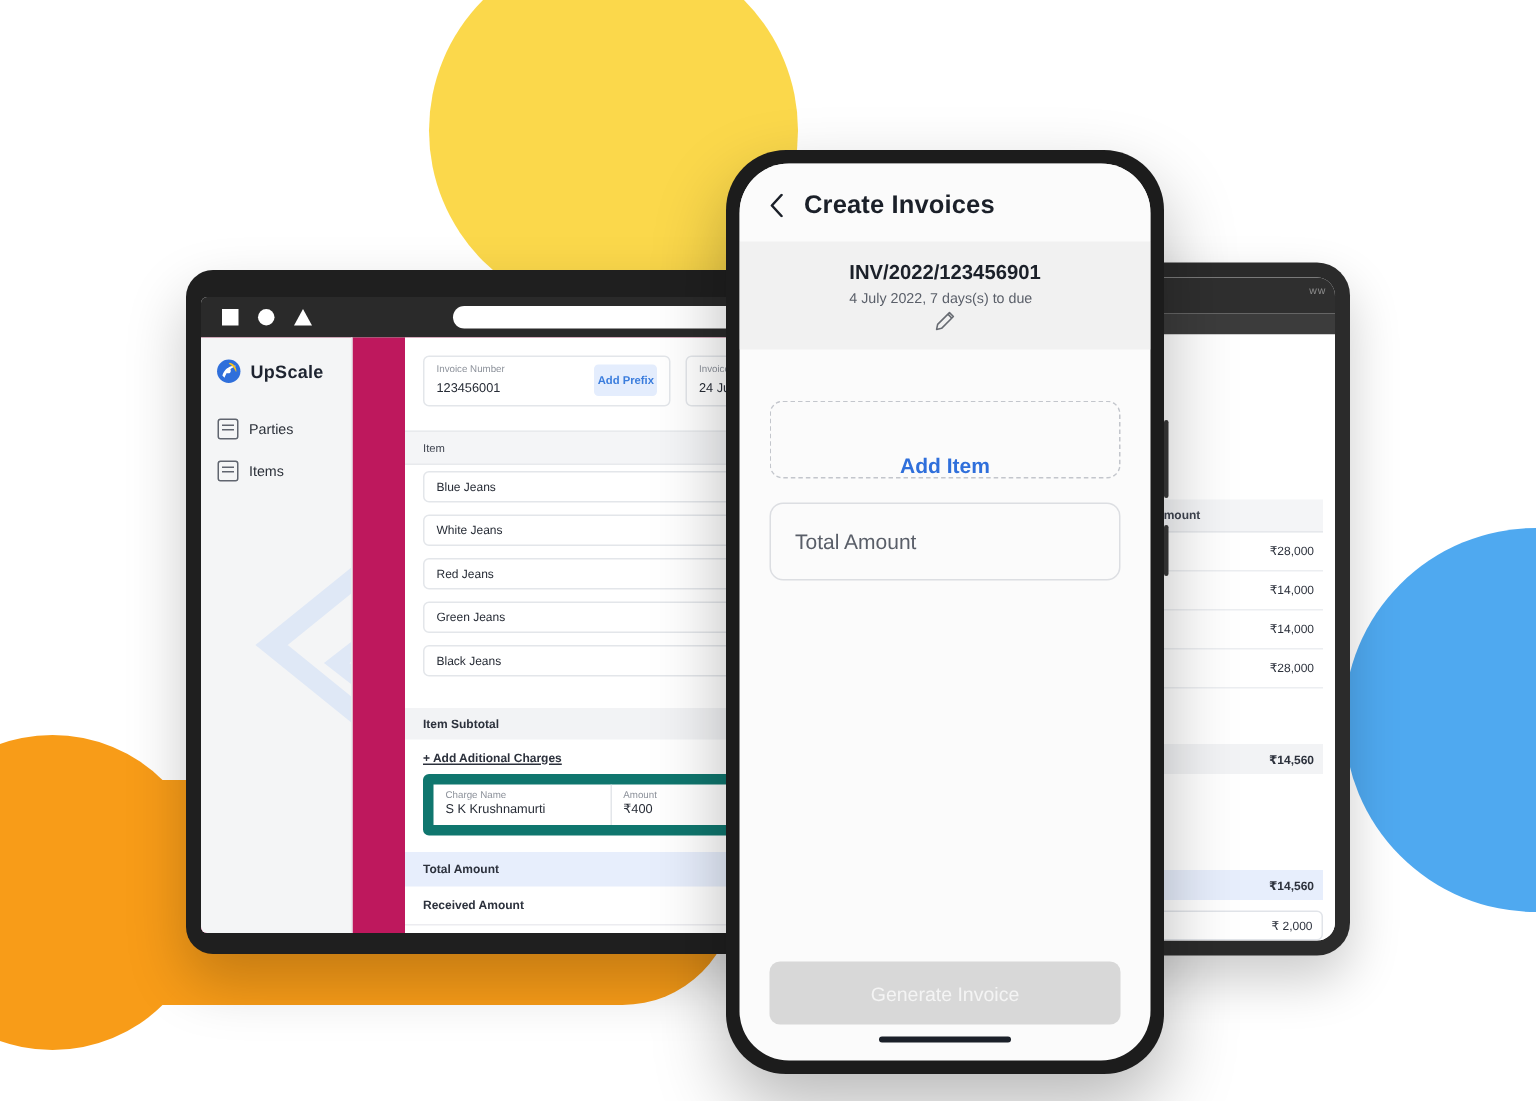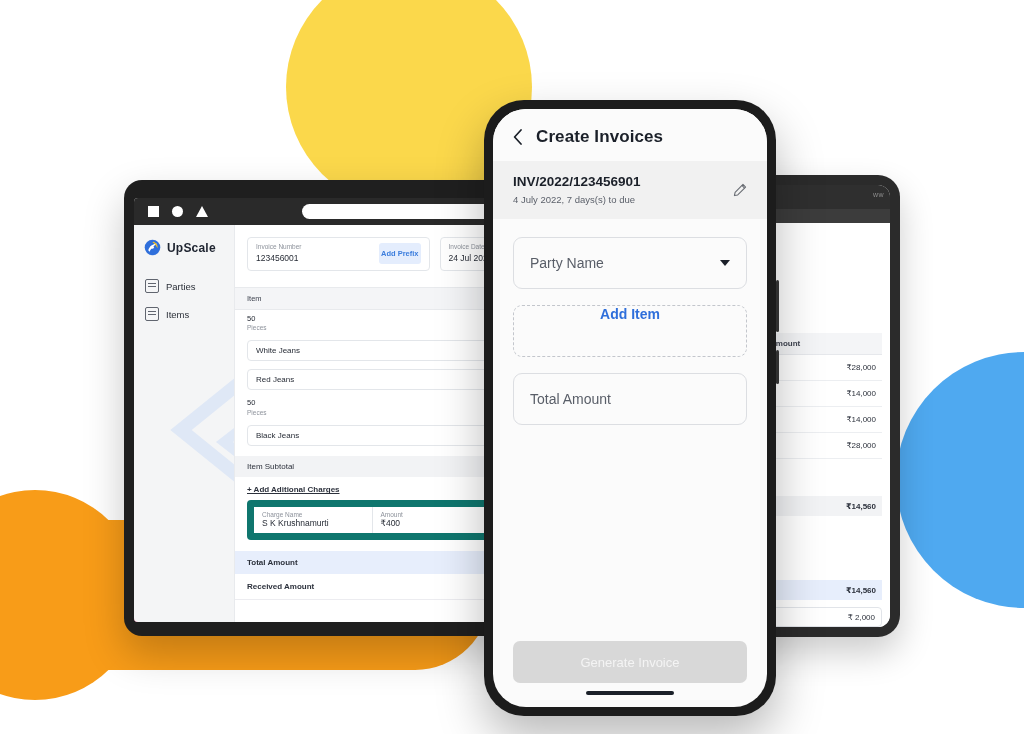--- a/index.html
+++ b/index.html
@@ -98,21 +98,21 @@
   }
   .l-shape{margin-right:13px;}
   .sq{width:11px;height:11px;background:#fff;}
   .ci{width:11px;height:11px;background:#fff;border-radius:50%;}
   .tri{width:0;height:0;border-left:6px solid transparent;border-right:6px solid transparent;border-bottom:11px solid #fff;}
   .l-addressbar{
     position:absolute;left:168px;right:6px;top:6px;height:15px;
     background:#ffffff;border-radius:8px;
   }
 
-  .l-body{position:absolute;left:0;right:0;top:27px;bottom:0;display:flex;background:#be185d;}
+  .l-body{position:absolute;left:0;right:0;top:27px;bottom:0;display:flex;background:#be185d;gap:35px;}
   .l-sidebar{
     width:100px;background:#f4f5f6;border-right:1px solid #e8eaed;padding-top:14px;
     position:relative;overflow:hidden;
   }
   .brand{display:flex;align-items:center;padding-left:10px;margin-bottom:16px;}
   .brand-logo{width:17px;height:17px;margin-right:6px;flex:0 0 auto;}
   .brand-name{font-size:12px;font-weight:bold;color:#1e2430;letter-spacing:.2px;}
   .nav-item{display:flex;align-items:center;padding:7px 0 7px 11px;}
   .nav-ico{
     width:12px;height:12px;border:1.2px solid #60656f;border-radius:2px;margin-right:7px;
@@ -153,22 +153,22 @@
   .item-row{display:flex;align-items:center;padding:4px 12px;gap:8px;}
   .item-box{
     flex:1;border:1px solid #e3e6ea;border-radius:4px;padding:5px 8px;
     font-size:8px;color:#272c36;background:#fff;
   }
   .qty-cell{width:50px;}
   .qty-num{font-size:7.5px;color:#272c36;line-height:1.35;}
   .qty-unit{font-size:6.5px;color:#8d929b;line-height:1.35;}
 
   .subtotal-bar{
-    background:#f2f3f5;padding:6px 12px;margin-top:6px;
-    font-size:8px;font-weight:normal;color:#2c313c;
+    background:#f2f3f5;padding:6px 12px;margin-top:17px;
+    font-size:8px;font-weight:bold;color:#2c313c;
   }
   .add-charges{
     padding:8px 12px 6px;font-size:8px;color:#2c313c;font-weight:bold;
     text-decoration:underline;
   }
   .charge-row{display:flex;align-items:center;padding:0 12px;gap:8px;}
   .charge-box{
     display:flex;border:7px solid #0f766e;border-radius:4px;overflow:hidden;width:236px;
   }
   .charge-cell{padding:4px 8px 5px;flex:1;}
@@ -195,35 +195,36 @@
   #phone .screen{
     position:absolute;left:9px;top:9px;right:9px;bottom:9px;
     background:#fbfbfb;border-radius:33px;overflow:hidden;display:flex;flex-direction:column;
   }
   .ph-header{display:flex;align-items:center;padding:18px 20px 14px;background:#fbfbfb;}
   .back-ico{width:9px;height:16px;margin-right:14px;}
   .ph-title{font-size:17px;font-weight:bold;color:#1b2029;letter-spacing:.1px;}
   .ph-invbar{
     background:#f1f1f1;padding:11px 20px 12px;display:flex;align-items:center;
     justify-content:space-between;
+    flex-direction:column;
   }
   .ph-invno{font-size:13.5px;font-weight:bold;color:#1b2029;line-height:1.5;}
   .ph-invdue{font-size:9.5px;color:#5a5f69;line-height:1.6;}
   .pencil-ico{width:14px;height:14px;opacity:.75;}
   .ph-body{padding:18px 20px 0;flex:1;}
   .ph-select{
     border:1px solid #dcdee2;border-radius:9px;height:50px;
     display:flex;align-items:center;justify-content:space-between;padding:0 16px;
     background:#fbfbfb;
   }
   .ph-select .ph-ph{font-size:14px;color:#595e68;}
   .caret{width:0;height:0;border-left:5px solid transparent;border-right:5px solid transparent;border-top:6px solid #1b2029;}
   .ph-additem{
     margin-top:16px;border:1.4px dashed #c3c6cc;border-radius:9px;height:50px;
-    display:flex;align-items:flex-start;justify-content:center;
+    display:flex;align-items:flex-end;justify-content:center;
   }
   .ph-additem span{font-size:14px;font-weight:bold;color:#2f6fdb;}
   .ph-total{
     margin-top:16px;border:1px solid #dcdee2;border-radius:9px;height:50px;
     display:flex;align-items:center;padding:0 16px;background:#fbfbfb;
   }
   .ph-total span{font-size:14px;color:#595e68;}
   .ph-footer{padding:0 20px 12px;}
   .ph-generate{
     background:#d8d8d8;border-radius:7px;height:42px;display:flex;align-items:center;
@@ -340,40 +341,42 @@
               <div class="val">24 Jul 2022</div>
             </div>
           </div>
 
           <div class="tbl-head">
             <div class="th item">Item</div>
             <div class="th qty">Quantity</div>
           </div>
 
           <div class="item-row">
+            <div class="item-box">Blue Jeans</div>
             <div class="qty-cell">
               <div class="qty-num">50</div>
               <div class="qty-unit">Pieces</div>
             </div>
           </div>
           <div class="item-row">
             <div class="item-box">White Jeans</div>
             <div class="qty-cell">
               <div class="qty-num">25</div>
               <div class="qty-unit">Pieces</div>
             </div>
           </div>
           <div class="item-row">
             <div class="item-box">Red Jeans</div>
             <div class="qty-cell">
               <div class="qty-num">25</div>
               <div class="qty-unit">Pieces</div>
             </div>
           </div>
           <div class="item-row">
+            <div class="item-box">Green Jeans</div>
             <div class="qty-cell">
               <div class="qty-num">50</div>
               <div class="qty-unit">Pieces</div>
             </div>
           </div>
           <div class="item-row">
             <div class="item-box">Black Jeans</div>
             <div class="qty-cell">
               <div class="qty-num"></div>
               <div class="qty-unit"></div>
@@ -428,24 +431,20 @@
           <div class="ph-invno">INV/2022/123456901</div>
           <div class="ph-invdue">4 July 2022, 7 days(s) to due</div>
         </div>
         <svg class="pencil-ico" viewBox="0 0 16 16">
           <path d="M11.4 1.6 L14.4 4.6 L5.4 13.6 L1.6 14.4 L2.4 10.6 Z" fill="none" stroke="#3a3f48" stroke-width="1.2" stroke-linejoin="round"></path>
           <path d="M10.2 2.8 L13.2 5.8" fill="none" stroke="#3a3f48" stroke-width="1.2"></path>
         </svg>
       </div>
 
       <div class="ph-body">
-        <div class="ph-select">
-          <span class="ph-ph">Party Name</span>
-          <span class="caret"></span>
-        </div>
 
         <div class="ph-additem">
           <span>Add Item</span>
         </div>
 
         <div class="ph-total">
           <span>Total Amount</span>
         </div>
       </div>
 

